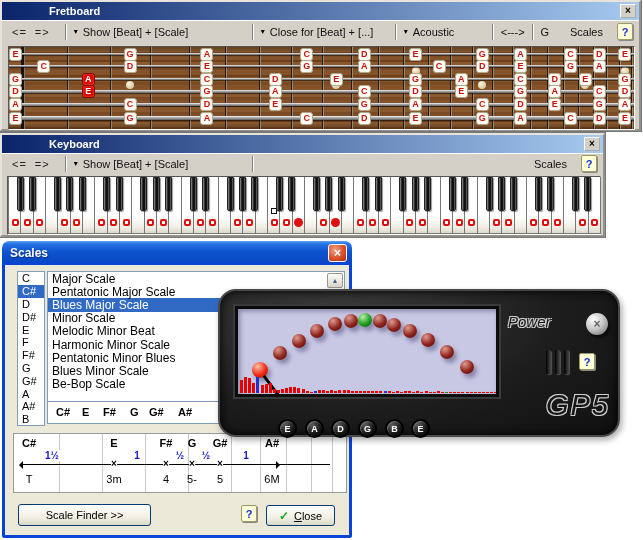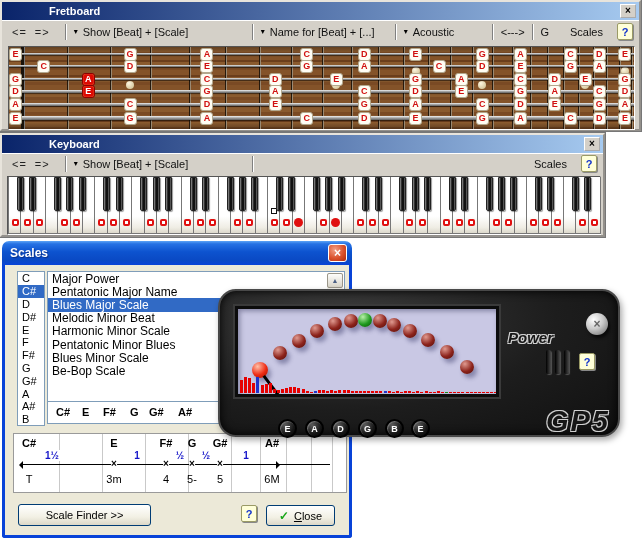--- a/index.html
+++ b/index.html
@@ -86,22 +86,22 @@
      background:radial-gradient(ellipse at 30% 20%,#3c3c3c,#1d1d1d 55%,#101010);
      border:2px solid #494949;box-shadow:inset 0 0 10px #000,2px 3px 6px rgba(0,0,0,.35);}
   #display{position:absolute;left:15px;top:15px;width:264px;height:91px;background:#c9c8e4;overflow:hidden;
      border:3px solid #0c0c0c;box-shadow:0 0 0 2px #3a3a3a,inset 2px 2px 5px rgba(0,0,40,.35);}
   .ball{position:absolute;width:14px;height:14px;border-radius:50%;
      background:radial-gradient(circle at 35% 28%,#e09a90,#8d241c 55%,#4e0c08);box-shadow:3px 4px 4px rgba(40,40,90,.4);}
   .ball.active{background:radial-gradient(circle at 35% 28%,#ffc0a8,#ee2a12 55%,#8d0c00);width:16px;height:16px;}
   .ball.green{background:radial-gradient(circle at 35% 28%,#b8f0a8,#1f9a1f 55%,#074e07);}
   #needle{position:absolute;width:33px;height:3px;background:#000;transform:rotate(53deg);transform-origin:0 0;}
   .sbarr{position:absolute;bottom:1px;width:3px;}
-  .outl{font-weight:bold;font-style:italic;color:#161616;
-     text-shadow:-1px -1px 0 #cfcfcf,1px -1px 0 #cfcfcf,-1px 1px 0 #cfcfcf,1px 1px 0 #cfcfcf;margin-top:16px;}
+  .outl{font-weight:normal;font-style:italic;color:#161616;
+     text-shadow:-1px -1px 0 #cfcfcf,1px -1px 0 #cfcfcf,-1px 1px 0 #cfcfcf,1px 1px 0 #cfcfcf;}
   #xball{position:absolute;left:366px;top:22px;width:22px;height:22px;border-radius:50%;color:#666;font-size:12px;font-weight:bold;
      background:radial-gradient(circle at 35% 30%,#fff,#c9c9c9 45%,#8e8e8e 78%,#6a6a6a);
      display:flex;align-items:center;justify-content:center;box-shadow:2px 3px 3px rgba(0,0,0,.6);border:none;padding:0;}
   .grille{position:absolute;width:5px;height:24px;border-radius:2px;background:linear-gradient(90deg,#000,#4a4a4a);
      box-shadow:1px 1px 1px #555;}
   .strbtn{position:absolute;width:19px;height:19px;border-radius:50%;color:#fff;font-size:9px;font-weight:bold;
      background:radial-gradient(circle at 35% 28%,#5a5a5a,#161616 60%,#000);border:2px solid #000;
      display:flex;align-items:center;justify-content:center;box-shadow:inset 1px 1px 1px #777;padding:0;}
 </style>
 </head>
@@ -117,21 +117,21 @@
         </button>
     </div>
     <div class="toolbar">
       <span class="tbl nav">&lt;=</span>
       <span class="tbl nav">=&gt;</span>
       <span class="sep"></span>
       <span class="dd">▾</span>
       <span class="tbl" style="width:162px;">Show [Beat] + [Scale]</span>
       <span class="sep"></span>
       <span class="dd">▾</span>
-      <span class="tbl" style="width:118px;">Name for [Beat] + [...]</span>
+      <span class="tbl" style="width:118px;">Close for [Beat] + [...]</span>
       <span class="sep"></span>
       <span class="dd">▾</span>
       <span class="tbl" style="width:72px;">Acoustic</span>
       <span class="sep"></span>
       <span class="tbl">&lt;---&gt;</span>
       <span class="sep"></span>
       <span class="tbl">G</span>
       <span class="tbl" style="margin-left:auto;margin-right:14px;">Scales</span>
       <span class="helpbtn">?</span>
     </div>
@@ -437,23 +437,24 @@
         <div class="li" style="height: 12.8px; font-size: 11px;">F</div>
         <div class="li" style="height: 12.8px; font-size: 11px;">F#</div>
         <div class="li" style="height: 12.8px; font-size: 11px;">G</div>
         <div class="li" style="height: 12.8px; font-size: 11px;">G#</div>
         <div class="li" style="height: 12.8px; font-size: 11px;">A</div>
         <div class="li" style="height: 12.8px; font-size: 11px;">A#</div>
         <div class="li" style="height: 12.8px; font-size: 11px;">B</div>
       </div>
     <div class="listbox" id="scaleList" style="left:42px;top:8px;width:298px;height:134px;">
 
-    <div class="li" style="height: 13.2px;">Major Power</div>
-        <div class="li" style="height: 13.2px;">Pentatonic Major Name</div>
+    <div class="li" style="height: 13.2px;">Major Scale</div>
+        <div class="li" style="height: 13.2px;">Pentatonic Major Scale</div>
         <div class="li sel" style="height: 13.2px;">Blues Major Scale</div>
+        <div class="li" style="height: 13.2px;">Minor Scale</div>
         <div class="li" style="height: 13.2px;">Melodic Minor Beat</div>
         <div class="li" style="height: 13.2px;">Harmonic Minor Scale</div>
         <div class="li" style="height: 13.2px;">Pentatonic Minor Blues</div>
         <div class="li" style="height: 13.2px;">Blues Minor Scale</div>
         <div class="li" style="height: 13.2px;">Be-Bop Scale</div>
         <div class="sbar">
         <div class="sup">▲</div>
       </div>
       </div>
     <div id="noteRow" style="top:138px;">

